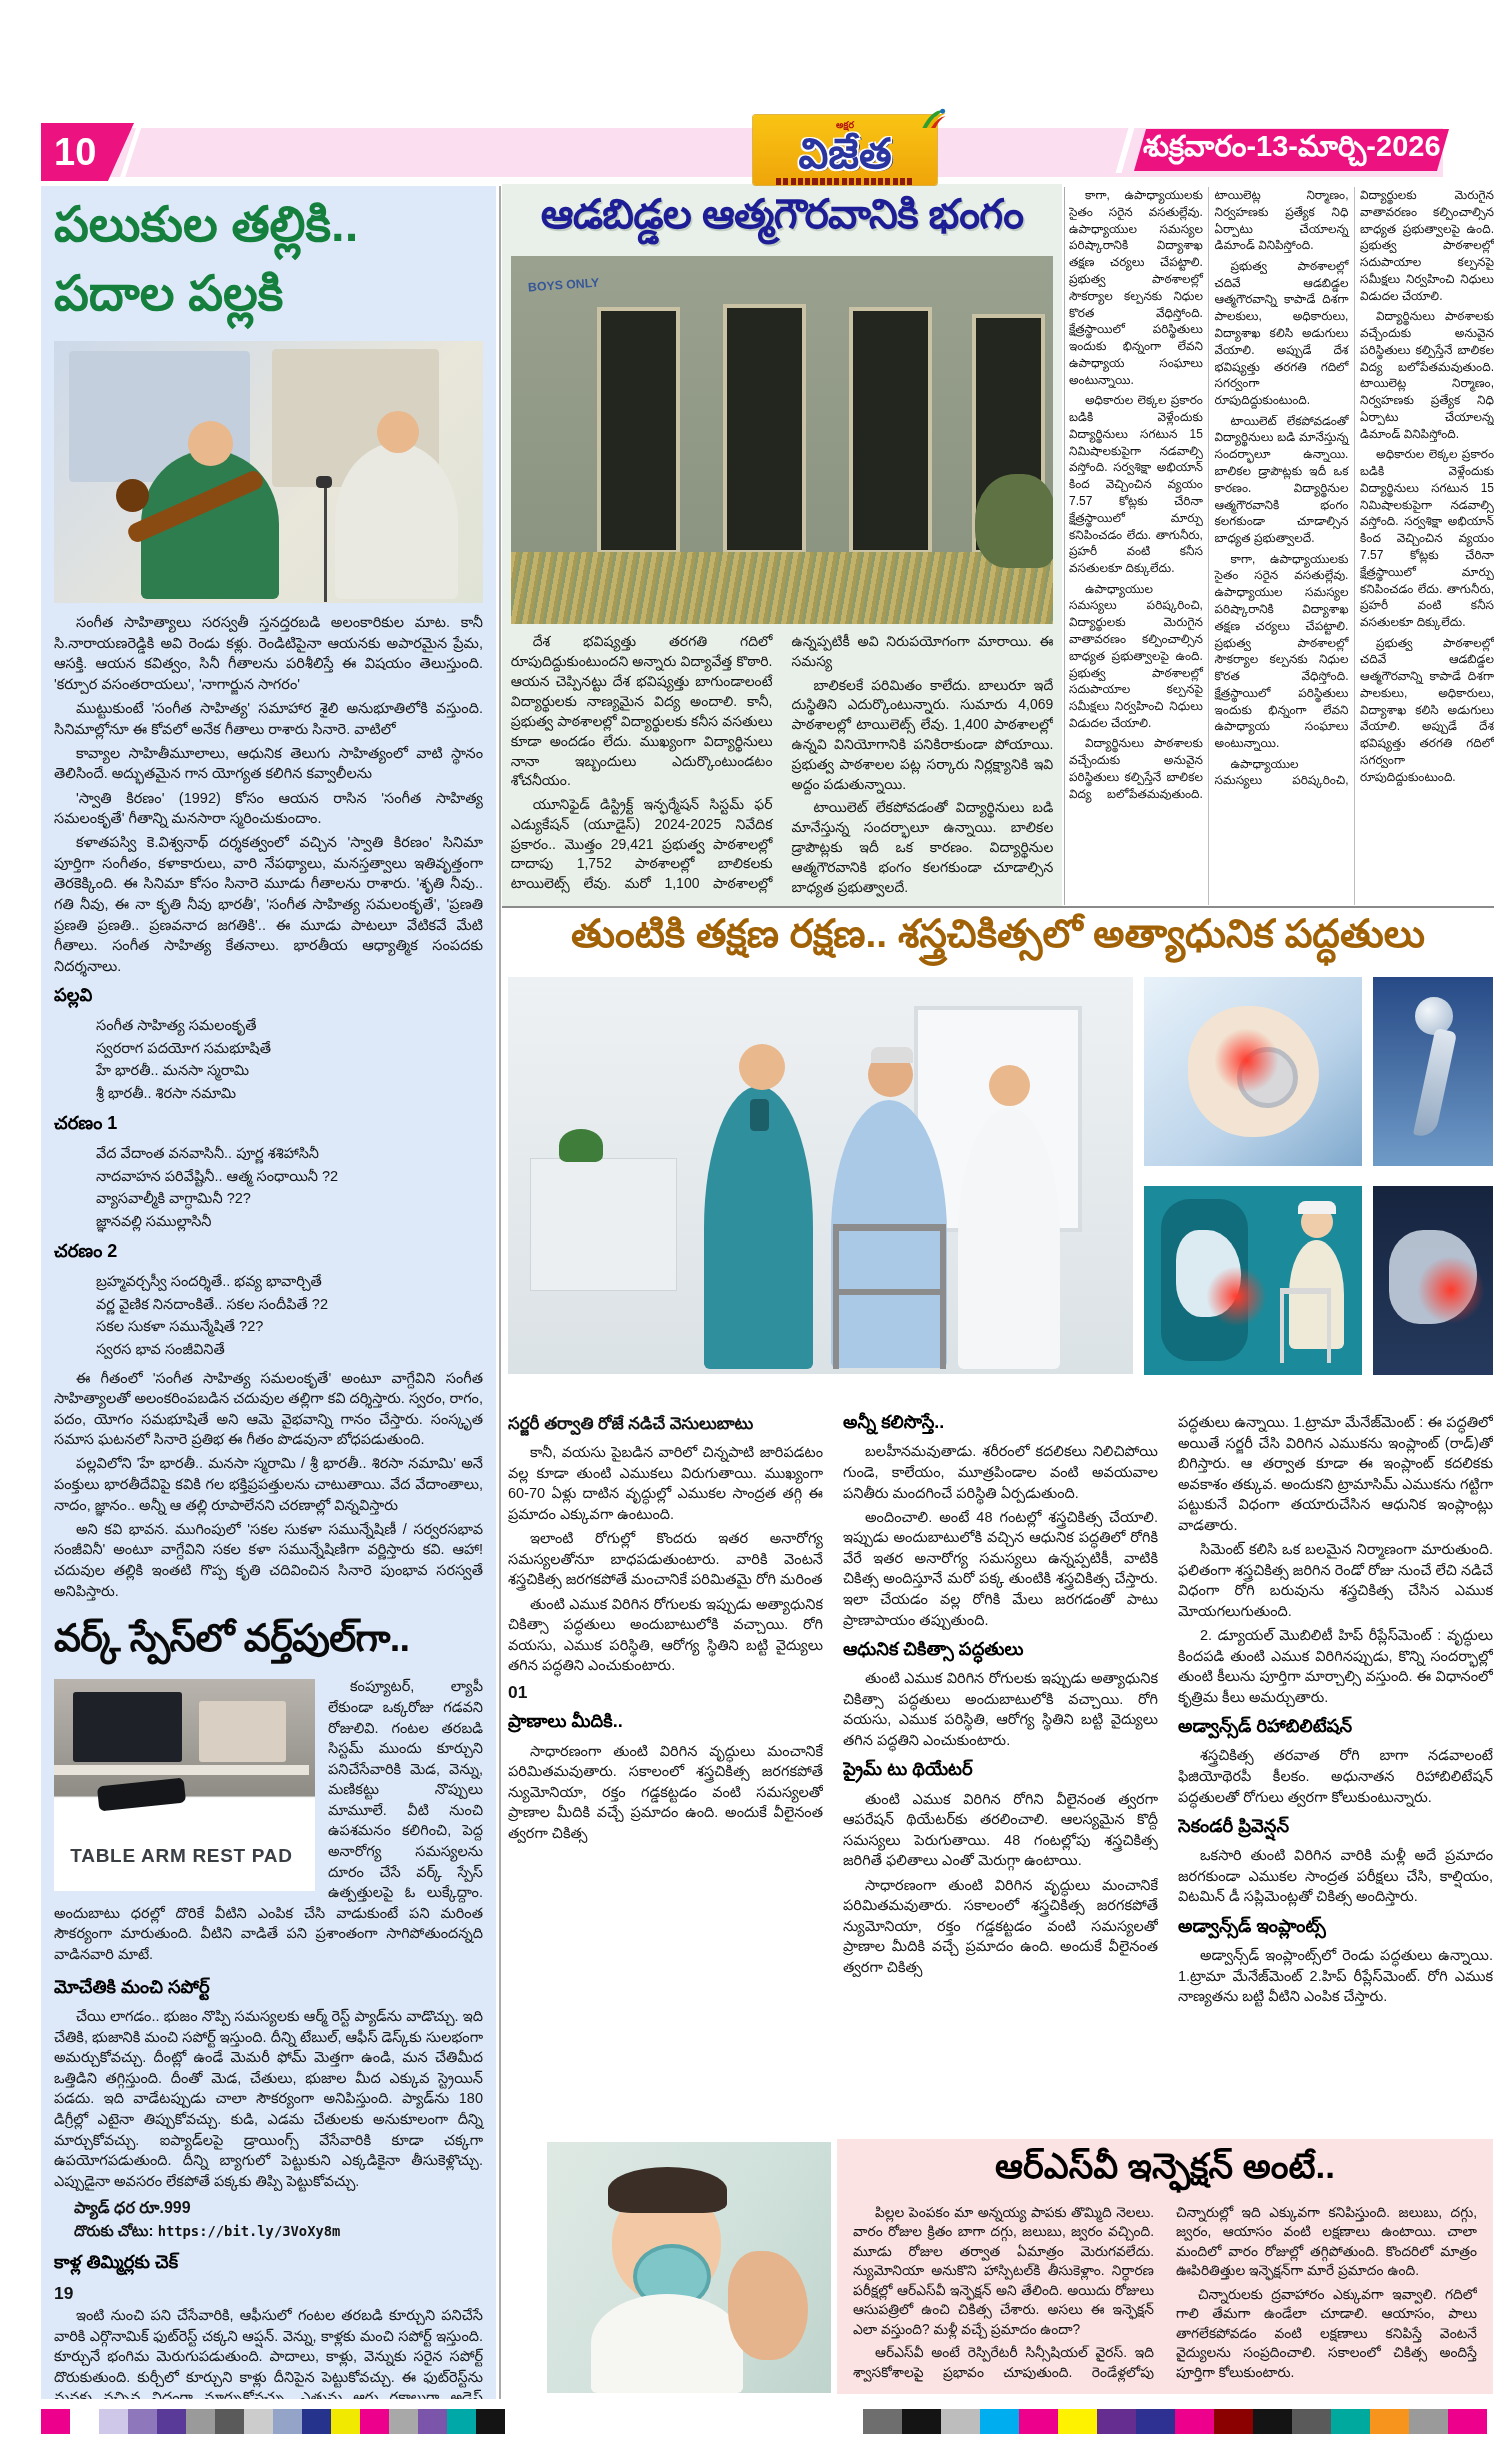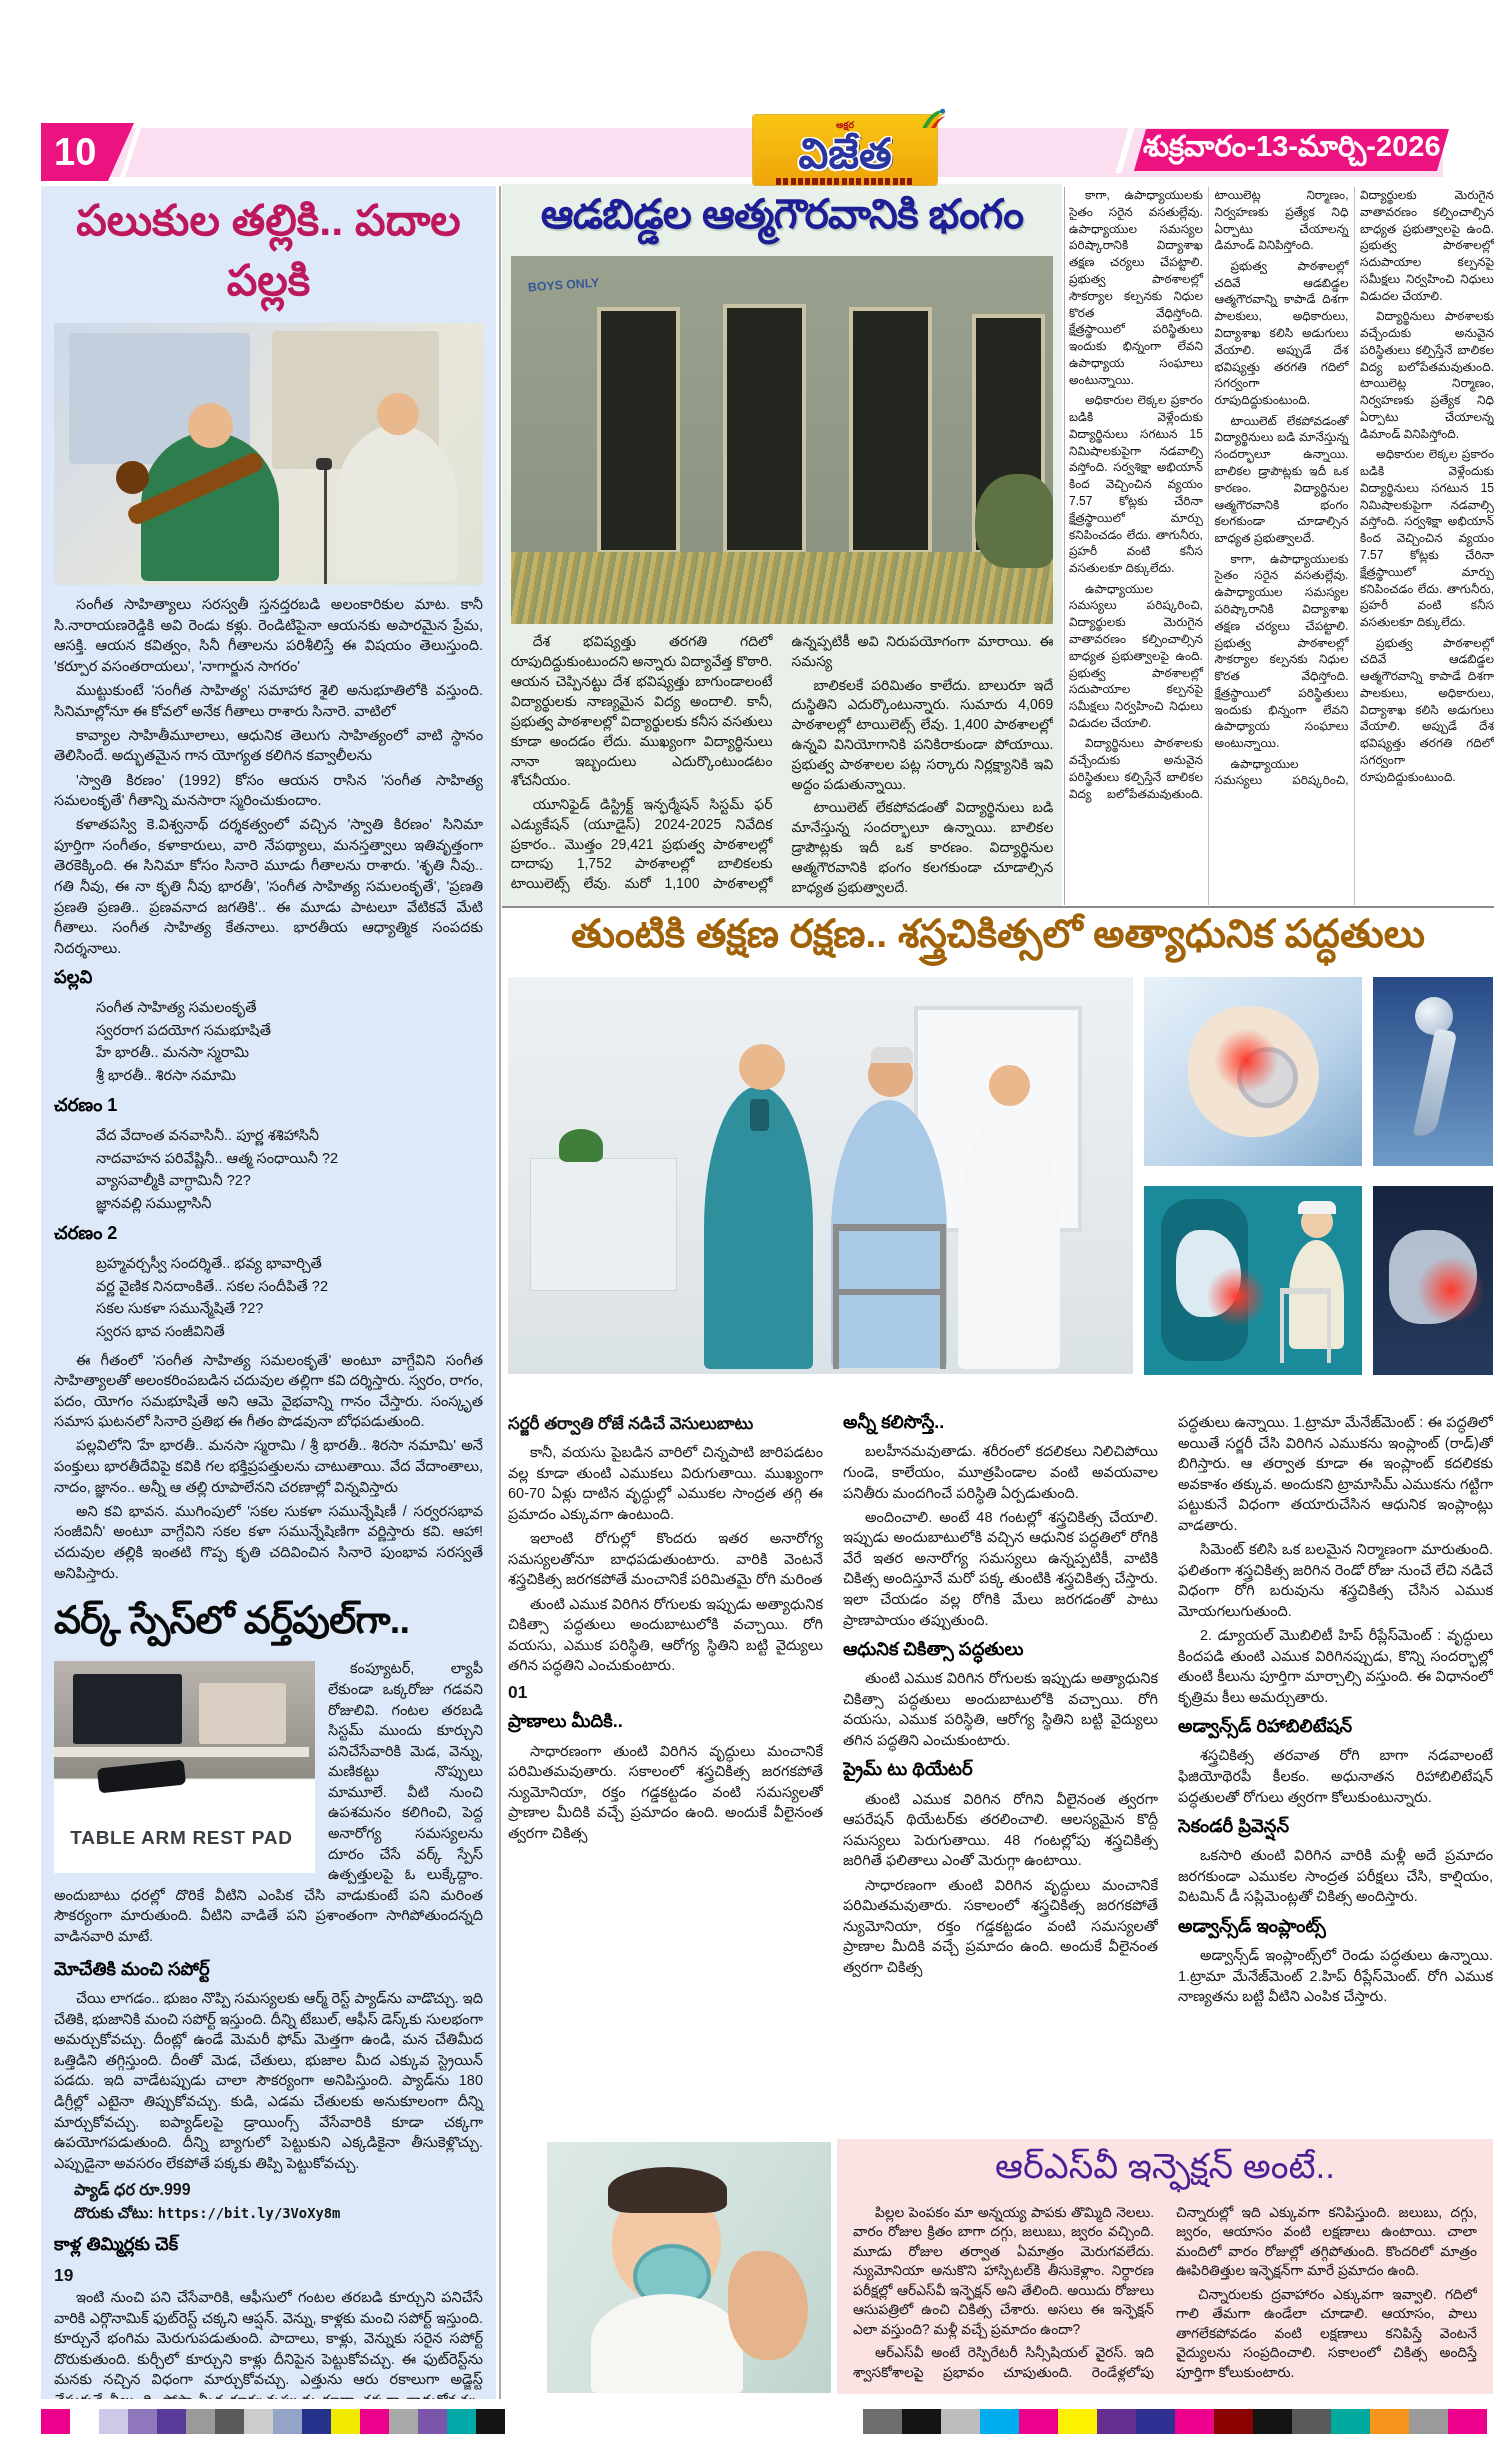--- a/index.html
+++ b/index.html
@@ -32,21 +32,21 @@
   .subh{font-size:18px;font-weight:800;color:#000;margin:8.7px 0 4.4px 0;}
   .lyr{font-size:14.5px;line-height:1.55;margin-left:42px;}
   .numb{font-size:17.4px;font-weight:800;margin:5.8px 0 1.5px 0;}
   .price{font-size:16px;font-weight:800;margin:7.3px 0 1.5px 20px;}
   .loc{font-size:15px;font-weight:800;margin:1.5px 0 1.5px 20px;}
   .url{font-family:"DejaVu Sans Mono",monospace;font-weight:700;font-size:13.8px;}
 
   
   .leftcol{left:41px;top:186px;width:455px;height:2213px;background:#dde9f8;
            padding:7.3px 13px;box-sizing:border-box;overflow:hidden;}
-  .h1-a1{font-size:43px;font-weight:800;text-align:center;margin:2.9px 0 7.3px 0;color:#be185d;}
+  .h1-a1{font-size:49px;font-weight:800;text-align:left;margin:2.9px 0 7.3px 0;color:#15803d;}
   .img-a1{position:relative;height:262px;background:linear-gradient(135deg,#cdd9ea,#e9e6da 60%,#dfe3d6);
           overflow:hidden;margin-bottom:8.7px;}
   .h1-a4{font-size:38px;font-weight:800;margin:16px 0 7.3px 0;color:#0a0a0a;letter-spacing:-0.7px;}
   .prod-wrap{overflow:hidden;}
   .img-a4{position:relative;float:left;width:261px;height:212px;margin:2.9px 13px 4.4px 0;
           background:linear-gradient(#b9b4ae,#8f8c86 55%,#ffffff 56%);overflow:hidden;}
 
   
   .a2box{left:502px;top:184px;width:560px;height:722px;background:#e9f0e9;
          padding:2.9px 8.7px;box-sizing:border-box;overflow:hidden;}
@@ -75,21 +75,21 @@
          background:linear-gradient(#16243e,#253a5e);overflow:hidden;}
   .a3text{left:508px;top:1412px;width:986px;height:718px;display:flex;gap:20px;overflow:hidden;}
   .a3col{width:315px;overflow:hidden;}
   .capb{font-weight:800;font-size:16.7px;margin:1.5px 0 5.8px 0;}
 
   
   .rsv-photo{left:547px;top:2142px;width:284px;height:251px;
              background:linear-gradient(120deg,#dfe9e4,#cfe0da 60%,#bfd4cc);overflow:hidden;}
   .rsvbox{left:837px;top:2139px;width:656px;height:255px;background:#fce3e3;
           padding:5.8px 16px;box-sizing:border-box;overflow:hidden;}
-  .h1-a5{font-size:35px;font-weight:400;text-align:center;margin:1.5px 0 7.3px 0;color:#4c1d95;}
+  .h1-a5{font-size:35px;font-weight:700;text-align:center;margin:1.5px 0 7.3px 0;color:#000000;}
   .rsvcols{column-count:2;column-gap:22px;height:181px;overflow:hidden;}
   .rsvcols .bp{font-size:13.8px;}
 
   
   .cbar{display:flex;height:25px;}
   .cbar-sq{height:25px;}
   .cbar-left .cbar-sq{width:29px;}
   .cbar-right .cbar-sq{width:39px;}
 
   

